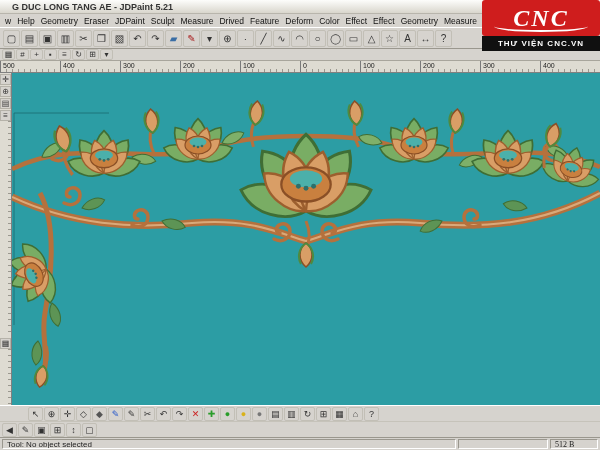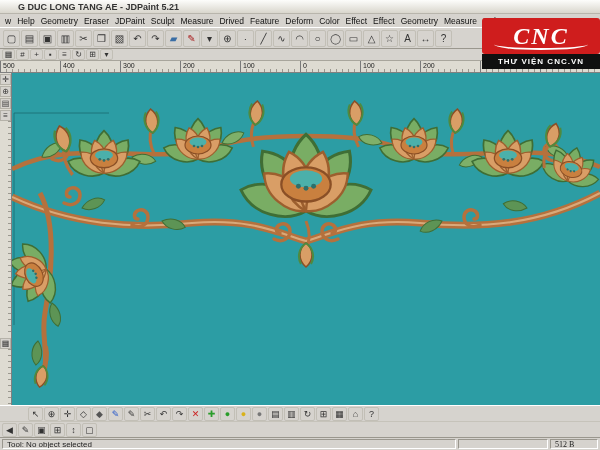--- a/index.html
+++ b/index.html
@@ -6,21 +6,21 @@
     --chrome:#d6d3ce; --canvas-bg:#2c9da4; --logo-red:#cf1d1d;
     --vine:#b5713d; --flower:#d99e66; --leaf:#79ad64;
   }
   *{box-sizing:border-box;}
   body{margin:0;width:600px;height:450px;overflow:hidden;
        font-family:"Liberation Sans",sans-serif;background:#888;}
   .app{position:relative;width:600px;height:450px;display:flex;flex-direction:column;
        background:var(--chrome,#d6d3ce);}
   
   .titlebar{height:14px;flex:0 0 14px;background:linear-gradient(#fdfdfb,#d9d6cd);
-    display:flex;align-items:center;padding:0 18px;font-size:9px;font-weight:bold;
+    display:flex;align-items:center;padding:0 12px;font-size:9px;font-weight:bold;
     color:#333;border-bottom:1px solid #b8b5ac;white-space:nowrap;overflow:hidden;}
   
   .menubar{height:13px;flex:0 0 13px;display:flex;align-items:center;font-size:8.5px;
     color:#111;padding-left:2px;white-space:nowrap;overflow:hidden;}
   .menu-item{padding:0 3px;cursor:default;}
   
   .toolbar{display:flex;align-items:center;background:var(--chrome,#d6d3ce);
     white-space:nowrap;overflow:hidden;}
   .t1{height:22px;flex:0 0 22px;border-top:1px solid #fff;border-bottom:1px solid #9a978e;
     padding-left:3px;gap:1px;}
@@ -54,21 +54,21 @@
   .b2 .tbtn{width:15px;height:14px;font-size:9px;line-height:12px;}
   
   .statusbar{height:13px;flex:0 0 13px;display:flex;gap:2px;background:var(--chrome,#d6d3ce);
     border-top:1px solid #9a978e;font-size:8px;color:#222;padding:1px 2px;}
   .scell{border:1px solid;border-color:#9a978e #fff #fff #9a978e;padding:0 4px;
     display:flex;align-items:center;overflow:hidden;white-space:nowrap;}
   .scell.msg{flex:1;}
   .scell.mid{flex:0 0 90px;}
   .scell.rt{flex:0 0 48px;font-family:Liberation Serif, serif;}
   
-  .logo{position:absolute;top:18px;right:0;width:118px;z-index:50;}
+  .logo{position:absolute;top:0;right:0;width:118px;z-index:50;}
   .logo-red{height:36px;background:var(--logo-red,#cf1d1d);border-radius:3px;
     display:flex;align-items:center;justify-content:center;position:relative;}
   .logo-cnc{font-size:24px;font-weight:bold;font-style:italic;color:#fff;letter-spacing:2px;
     font-family:"Liberation Serif",serif;}
   .logo-red::after{content:"";position:absolute;left:12px;right:12px;bottom:4px;height:9px;
     border-bottom:2px solid #fff;border-radius:50%;}
   .logo-black{height:15px;background:#101010;color:#fff;font-size:8px;font-weight:bold;
     display:flex;align-items:center;justify-content:center;letter-spacing:1px;}
   
   .watermark{position:absolute;left:96px;bottom:13px;font-size:22px;font-weight:bold;

